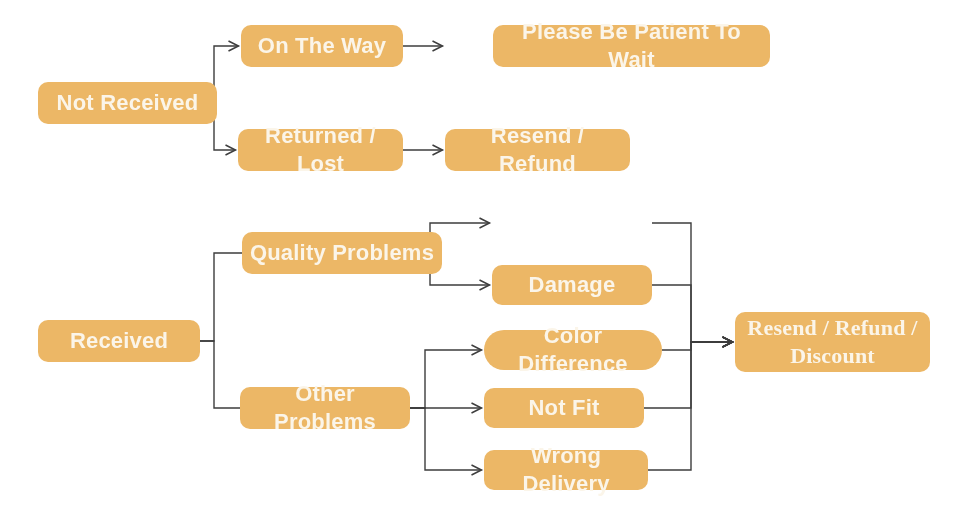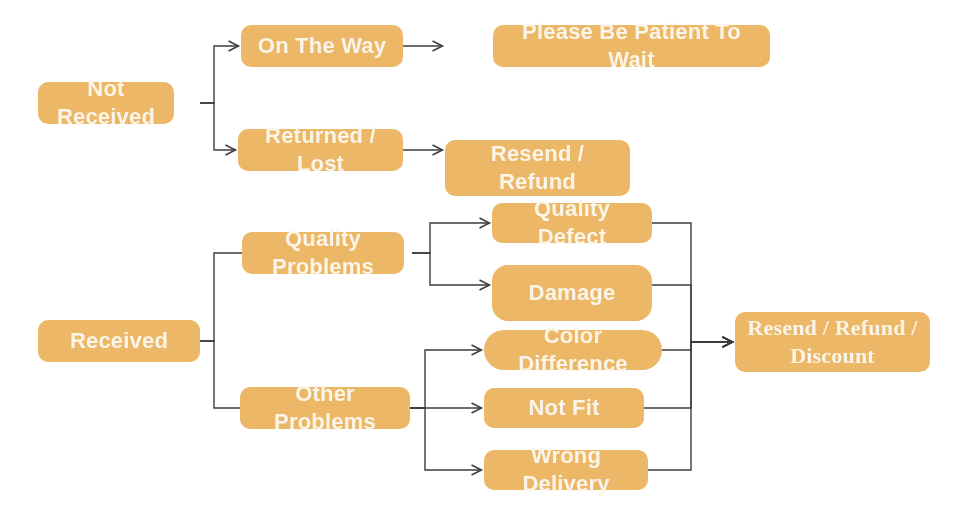--- a/index.html
+++ b/index.html
@@ -77,28 +77,27 @@
       <path class="edge" d="M 410 408 L 425 408 L 425 350 L 481.5 350" marker-end="url(#arrowhead)"></path>
       <path class="edge" d="M 410 408 L 481.5 408" marker-end="url(#arrowhead)"></path>
       <path class="edge" d="M 410 408 L 425 408 L 425 470 L 481.5 470" marker-end="url(#arrowhead)"></path>
       <path class="edge" d="M 652 223 L 691 223 L 691 342 L 732.5 342" marker-end="url(#arrowhead)"></path>
       <path class="edge" d="M 652 285 L 691 285 L 691 342 L 732.5 342" marker-end="url(#arrowhead)"></path>
       <path class="edge" d="M 662 350 L 691 350 L 691 342 L 732.5 342" marker-end="url(#arrowhead)"></path>
       <path class="edge" d="M 644 408 L 691 408 L 691 342 L 732.5 342" marker-end="url(#arrowhead)"></path>
       <path class="edge" d="M 648 470 L 691 470 L 691 342 L 732.5 342" marker-end="url(#arrowhead)"></path>
     </svg>
   <div class="node-layer">
-      <div class="node" style="left: 38px; top: 82px; width: 136px; height: 42px;">Not Received</div>
+      <div class="node" style="left: 38px; top: 82px; width: 179px; height: 42px;">Not Received</div>
       <div class="node" style="left: 241px; top: 25px; width: 162px; height: 42px;">On The Way</div>
       <div class="node" style="left: 445px; top: 25px; width: 277px; height: 42px; margin-left: 48px;">Please Be Patient To Wait</div>
       <div class="node" style="left: 238px; top: 129px; width: 165px; height: 42px;">Returned / Lost</div>
-      <div class="node" style="left: 445px; top: 129px; width: 185px; height: 56px; margin-top: 11px;">Resend / Refund</div>
+      <div class="node" style="left: 445px; top: 129px; width: 185px; height: 42px;">Resend / Refund</div>
       <div class="node" style="left: 38px; top: 320px; width: 162px; height: 42px;">Received</div>
-      <div class="node" style="left: 242px; top: 232px; width: 162px; height: 42px;">Quality Problems</div>
-      <div class="node" style="left: 492px; top: 203px; width: 160px; height: 40px;">Quality Defect</div>
-      <div class="node" style="left: 492px; top: 265px; width: 160px; height: 56px; border-radius: 16px;">Damage</div>
+      <div class="node" style="left: 242px; top: 232px; width: 200px; height: 42px;">Quality Problems</div>
+      <div class="node" style="left: 492px; top: 265px; width: 160px; height: 40px;">Damage</div>
       <div class="node" style="left: 240px; top: 387px; width: 170px; height: 42px;">Other Problems</div>
       <div class="node" style="left: 484px; top: 330px; width: 178px; height: 40px; border-radius: 20px;">Color Difference</div>
       <div class="node" style="left: 484px; top: 388px; width: 160px; height: 40px;">Not Fit</div>
       <div class="node" style="left: 484px; top: 450px; width: 164px; height: 40px;">Wrong Delivery</div>
       <div class="node" style="left: 735px; top: 312px; width: 195px; height: 60px; font-family: Liberation Serif, serif;">Resend / Refund / Discount</div>
     </div>
 </div>
 
 </body></html>

